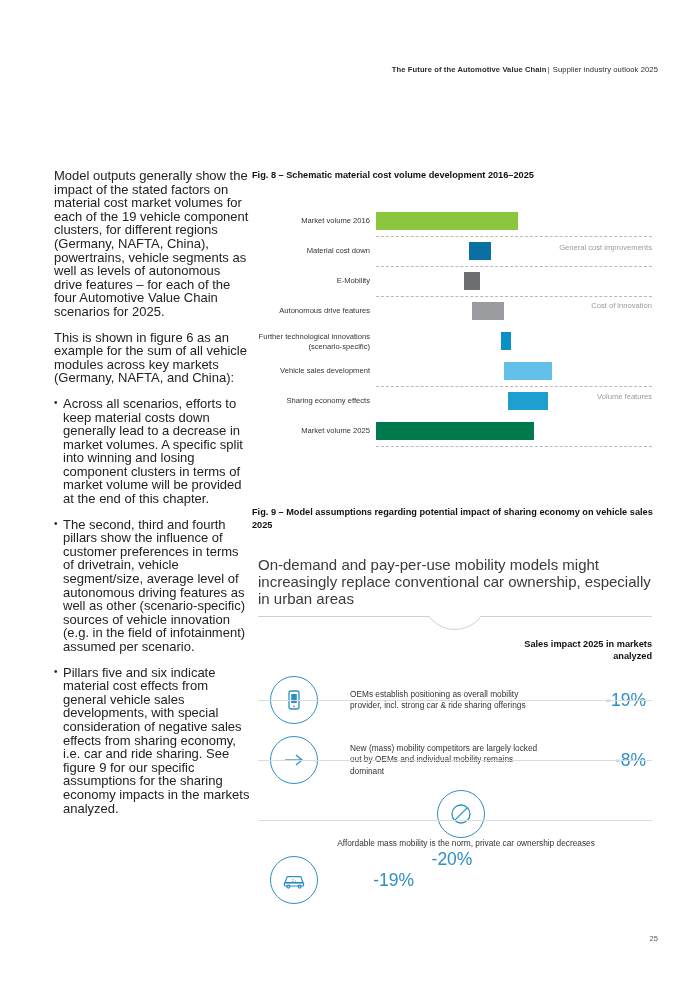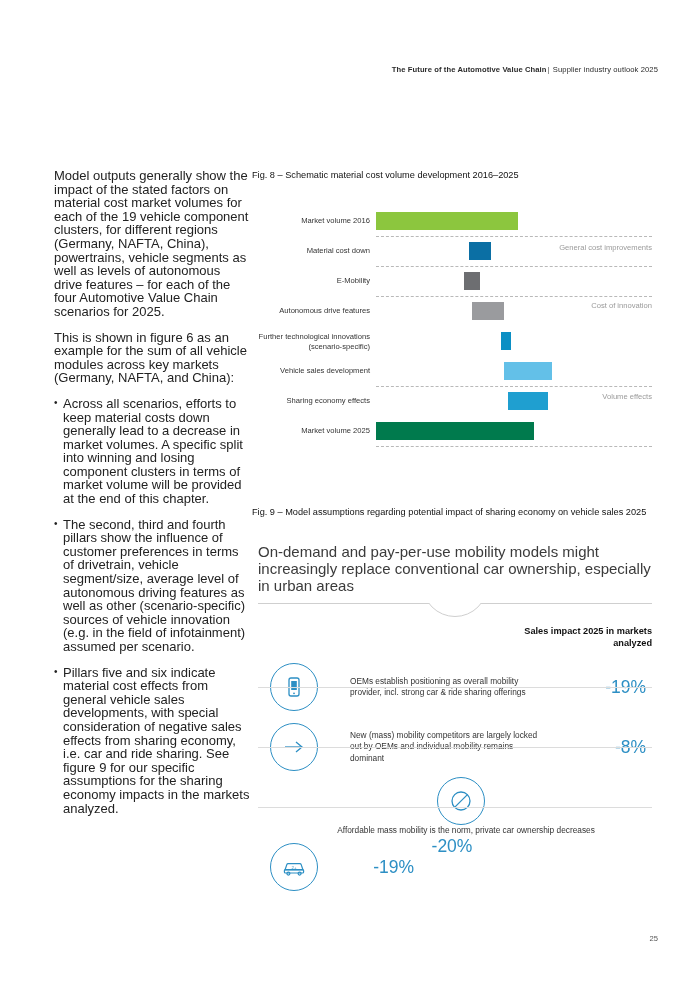--- a/index.html
+++ b/index.html
@@ -73,21 +73,21 @@
 
   
   .right-col {
     position: absolute;
     left: 252px;
     top: 140px;
     width: 406px;
   }
   .fig-title {
     font-size: 9.2px;
-    font-weight: normal;
+    font-weight: bold;
     color: #111;
     line-height: 13px;
     margin-bottom: 14px;
   }
 
   
   .waterfall {
     position: relative;
     width: 406px;
     height: 290px;
@@ -323,21 +323,21 @@
 
       <div class="wf-row" style="top:220px;">
         <div class="wf-label">Market volume 2025</div>
         <div class="wf-track">
           <div class="wf-bar" style="left:0px; width:158px; background:#007a4d;"></div>
         </div>
       </div>
 
       <div class="wf-annot" style="right:6px; top:47px; width:180px;">General cost improvements</div>
       <div class="wf-annot" style="right:6px; top:105px; width:180px;">Cost of innovation</div>
-      <div class="wf-annot" style="right:6px; top:196px; width:180px;">Volume effects</div>
+      <div class="wf-annot" style="right:6px; top:196px; width:180px;">Volume features</div>
     </div>
 
     <div class="fig9">
       <div class="fig-title" style="margin-bottom:10px;">Fig. 9 – Model assumptions regarding potential impact of sharing economy on vehicle sales 2025</div>
 
       <div class="fig9-box">
         <div class="fig9-headline">On-demand and pay-per-use mobility models might increasingly replace conventional car ownership, especially in urban areas</div>
         <div class="fig9-divider"></div>
         <div class="fig9-notch"></div>
 

